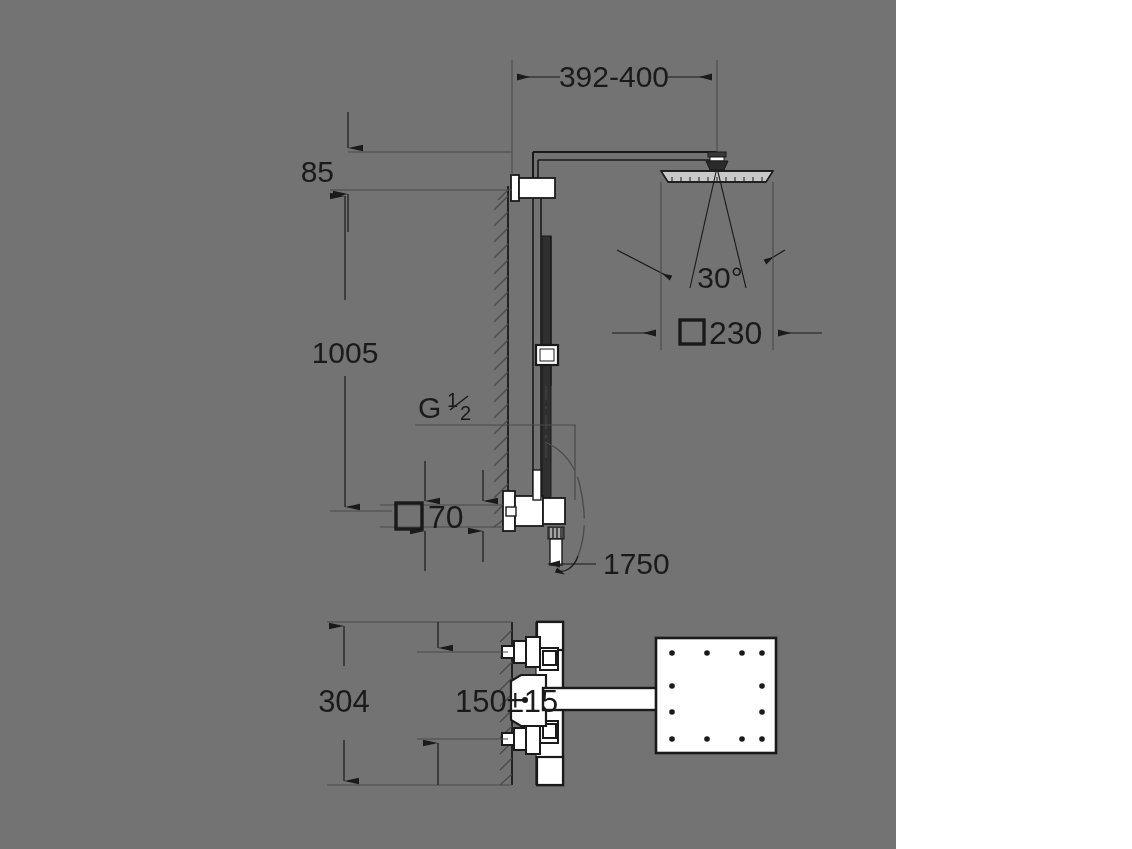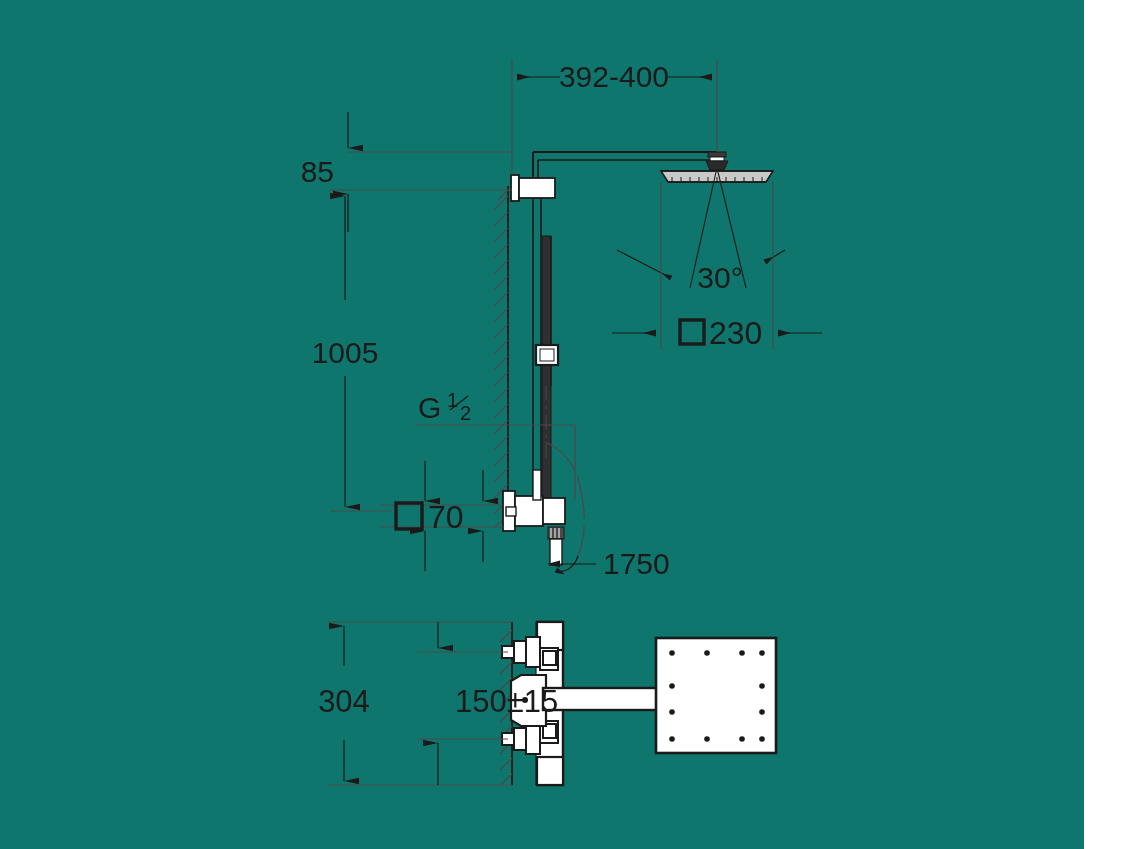--- a/index.html
+++ b/index.html
@@ -5,23 +5,23 @@
   html, body {
     margin: 0;
     padding: 0;
     background: #ffffff;
   }
   body {
     font-family: "Liberation Sans", sans-serif;
   }
   #stage {
     position: relative;
-    width: 1084px;
+    width: 896px;
     height: 849px;
-    background: #0f766e;
+    background: #737373;
     overflow: hidden;
   }
   #drawing {
     position: absolute;
     left: 0;
     top: 0;
     width: 1132px;
     height: 849px;
   }
   .dim-text {

